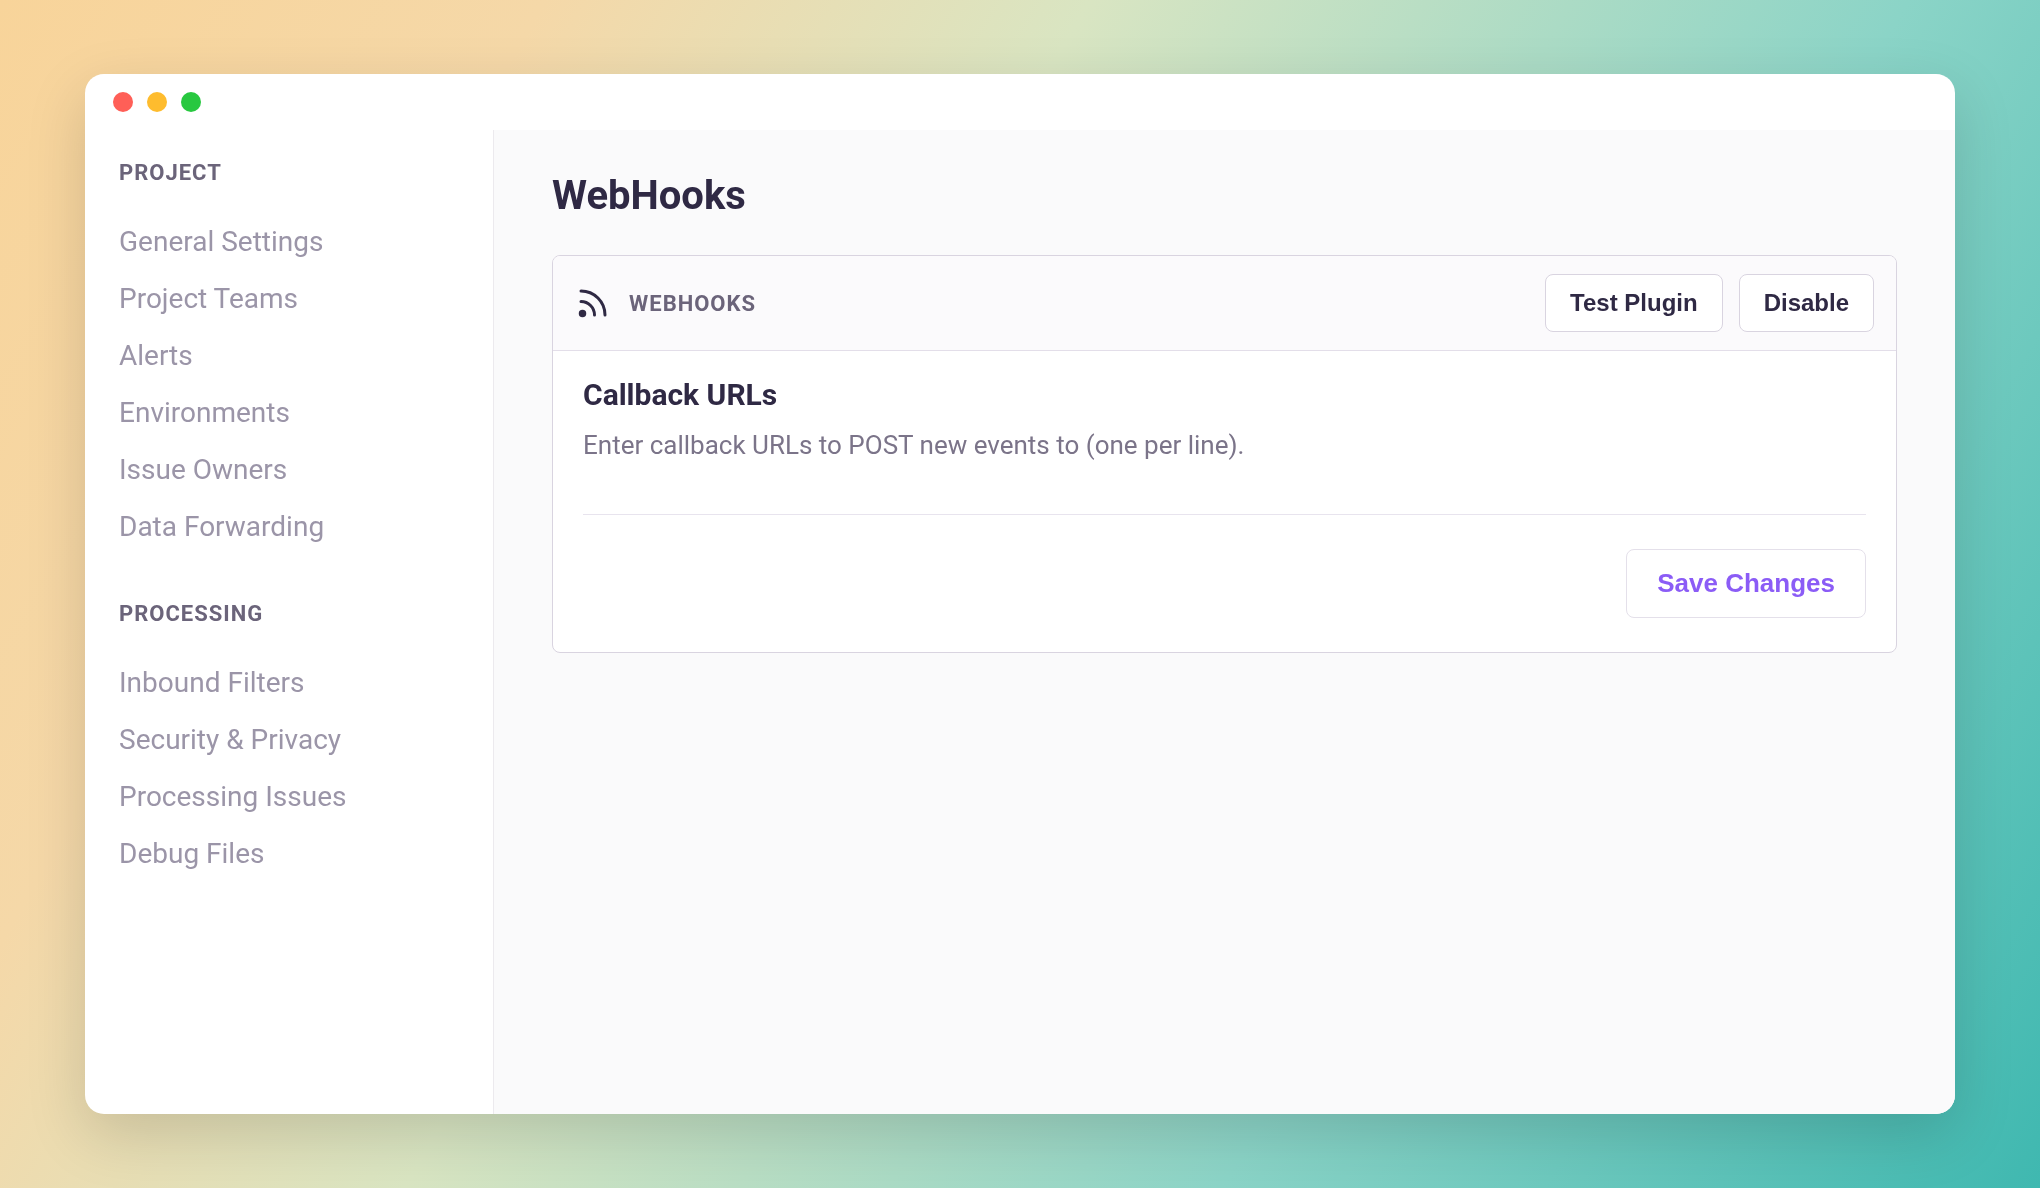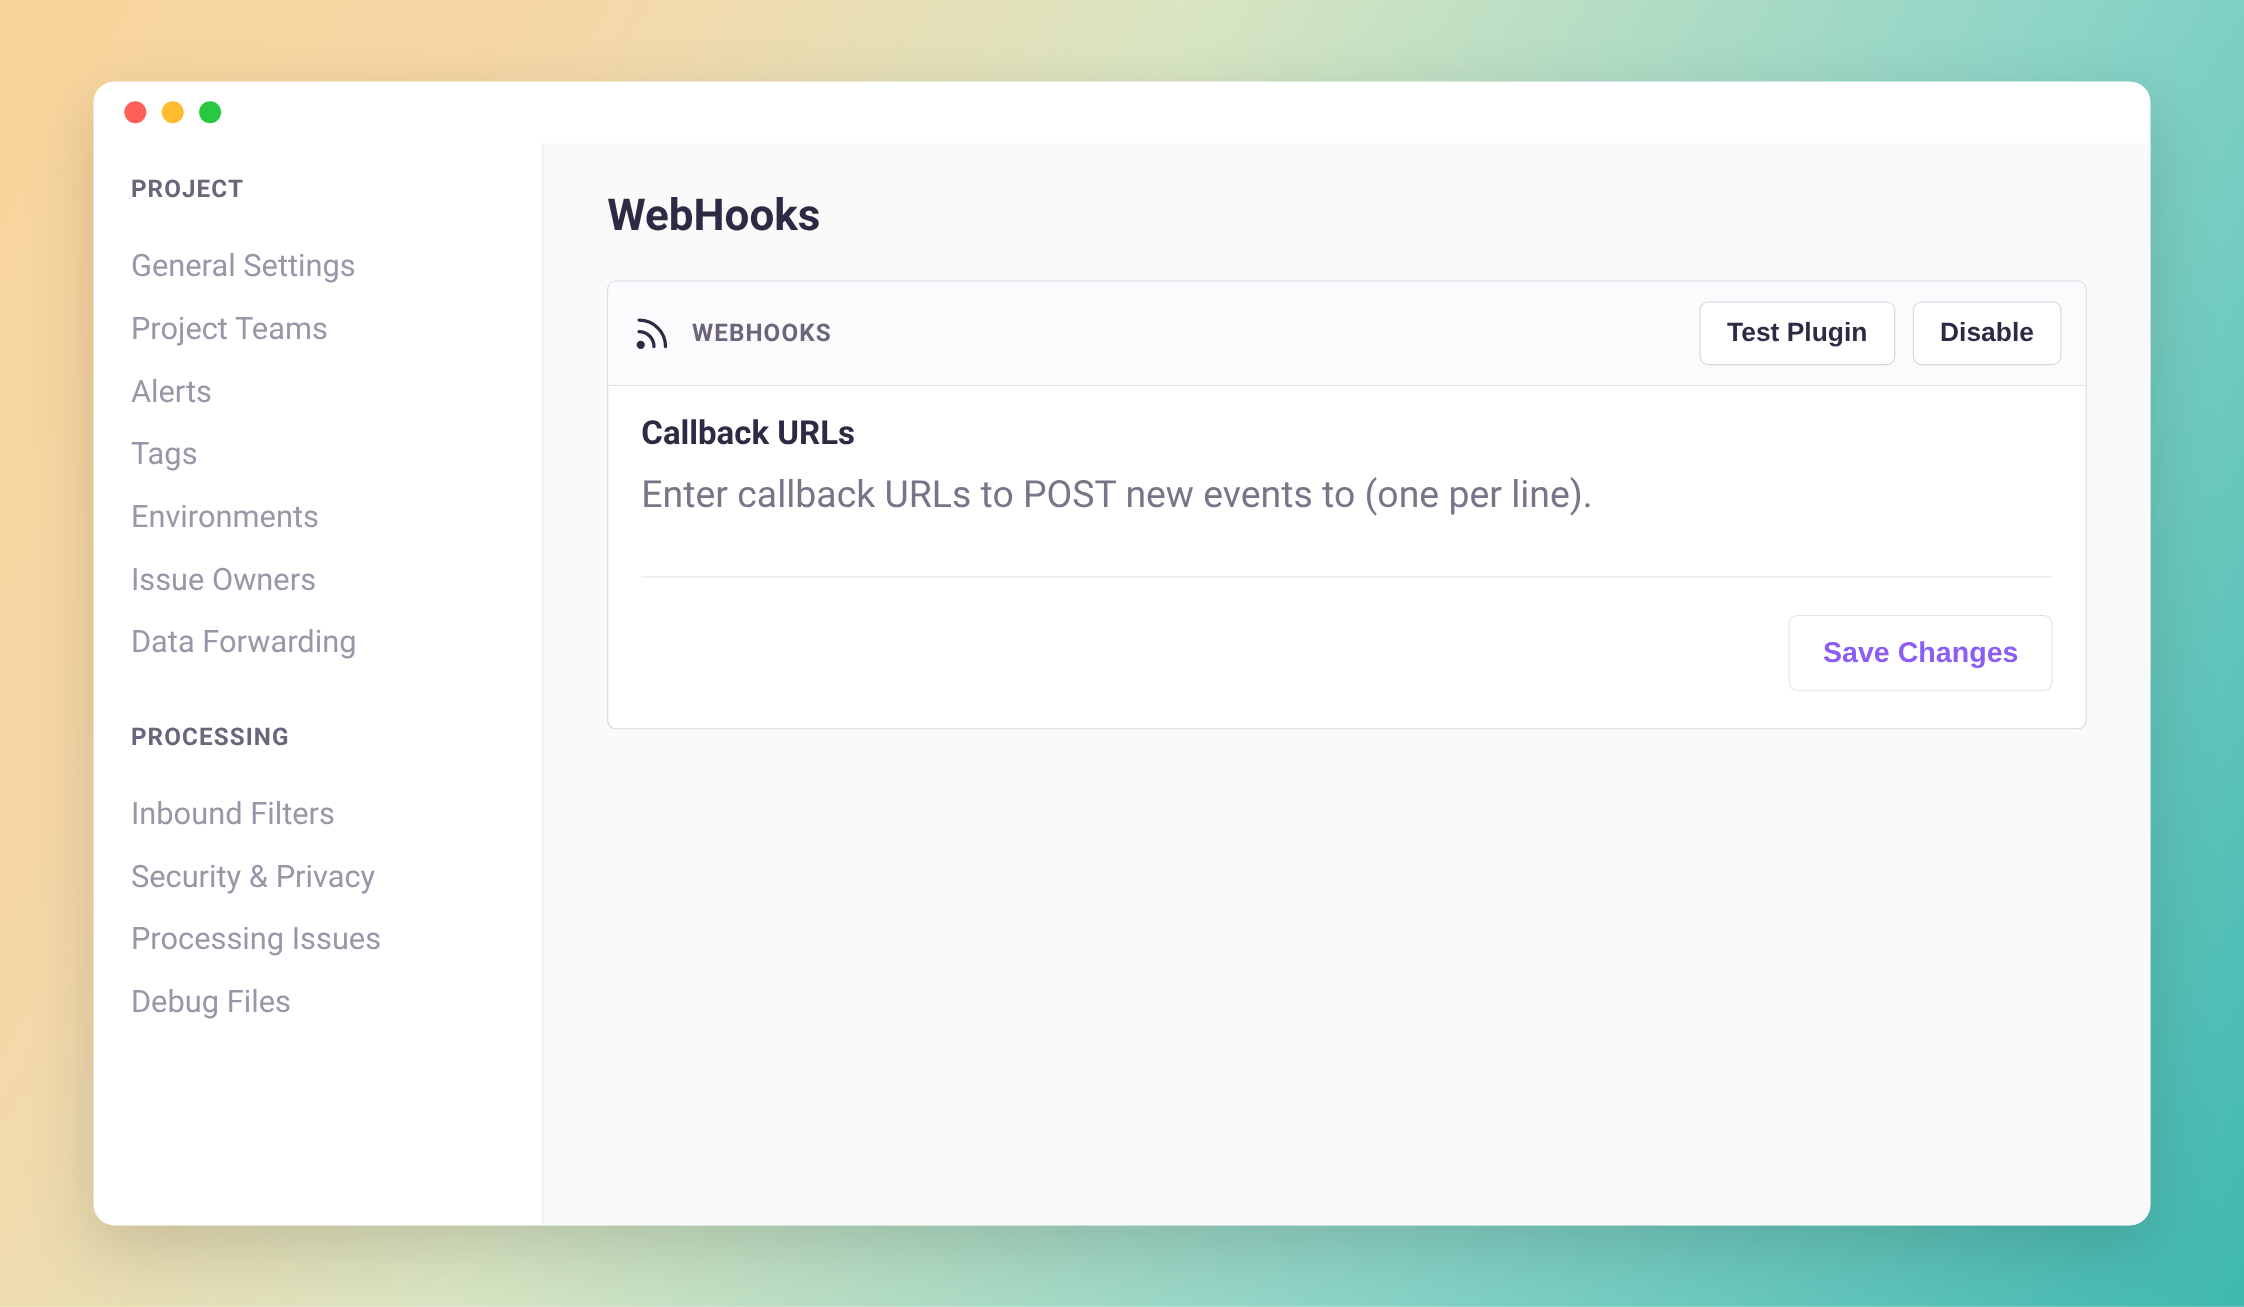--- a/index.html
+++ b/index.html
@@ -130,21 +130,21 @@
     border: 1px solid #d9d4e0;
     border-radius: 6px;
     padding: 18px 22px;
     font-size: 27px;
     font-family: inherit;
     color: #2f2944;
     resize: both;
     outline: none;
   }
   .help-text {
-    font-size: 34px;
+    font-size: 26px;
     color: #7b7489;
     margin-top: 18px;
   }
   .divider {
     border: none;
     border-top: 1px solid #e8e4ee;
     margin-top: 54px;
   }
   .panel-footer {
     display: flex;
@@ -170,21 +170,20 @@
     <div class="traffic-light tl-red"></div>
     <div class="traffic-light tl-yellow"></div>
     <div class="traffic-light tl-green"></div>
   </div>
   <div class="body-row">
     <aside class="sidebar">
       <div class="sidebar-section-header">PROJECT</div>
       <div class="sidebar-item">General Settings</div>
       <div class="sidebar-item">Project Teams</div>
       <div class="sidebar-item">Alerts</div>
-      <div class="sidebar-item">Tags</div>
       <div class="sidebar-item">Environments</div>
       <div class="sidebar-item">Issue Owners</div>
       <div class="sidebar-item">Data Forwarding</div>
 
       <div class="sidebar-section-header mt">PROCESSING</div>
       <div class="sidebar-item">Inbound Filters</div>
       <div class="sidebar-item">Security &amp; Privacy</div>
       <div class="sidebar-item">Processing Issues</div>
       <div class="sidebar-item">Debug Files</div>
     </aside>

